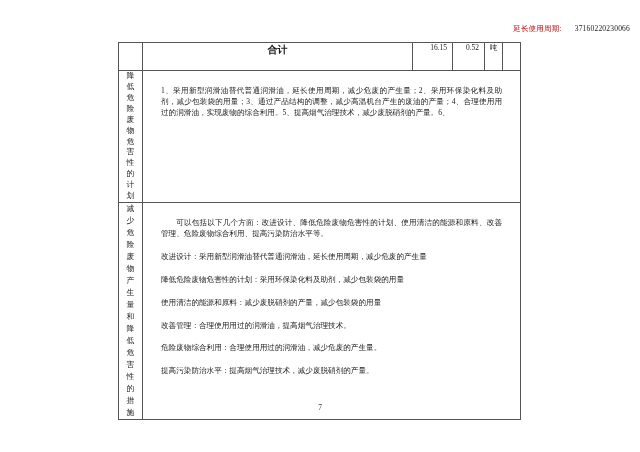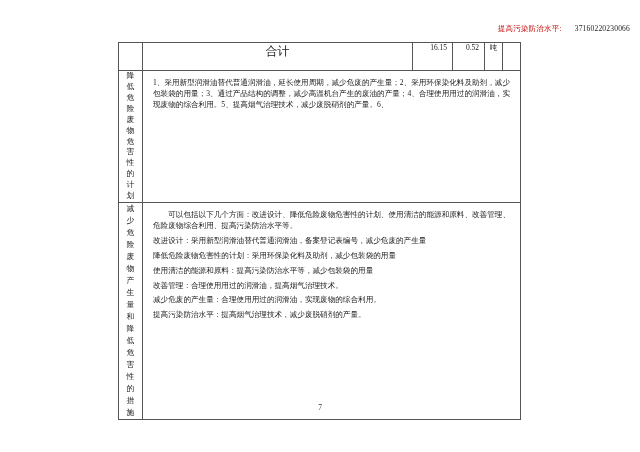--- a/index.html
+++ b/index.html
@@ -33,21 +33,21 @@
     width: 402px;
   }
   table.form td {
     border: 1px solid #555555;
     padding: 0;
     vertical-align: top;
     overflow: hidden;
   }
 
   .row-summary td { height: 28px; vertical-align: middle; }
-  .cell-total { text-align: center; font-size: 12px; }
+  .cell-total { text-align: center; font-size: 10px; font-weight: bold; }
   .cell-num   { text-align: right; padding-right: 5px !important; font-size: 7.5px; }
   .cell-unit  { text-align: center; font-size: 7.5px; }
 
   
   .side-cell { vertical-align: middle !important; }
   .vtext {
     width: 1em;
     margin: 0 auto;
     font-size: 7.8px;
     text-align: center;
@@ -59,38 +59,38 @@
 
   .row-plan  td { height: 132px; }
   .row-steps td { height: 182px; }
 
   .content-cell {
     padding: 3px 6px 0 6px !important;
     font-size: 7.6px;
     line-height: 10.9px;
     text-align: justify;
   }
-  .content-cell p { margin: 4px; }
+  .content-cell p { margin: 12px; }
   .content-cell p.indent { text-indent: 2em; }
 
   
   .page-number {
     position: absolute;
     left: 0; right: 0;
     top: 403px;
     text-align: center;
     font-size: 7.5px;
     color: #333333;
   }
 </style>
 </head>
 <body>
 
 <div class="doc-number">
-  <span class="lbl">提高污染防治水平:</span><span class="num">37160220230066</span>
+  <span class="lbl">延长使用周期:</span><span class="num">37160220230066</span>
 </div>
 
 <table class="form">
   <colgroup>
     <col style="width:24px">
     <col style="width:270px">
     <col style="width:40px">
     <col style="width:32px">
     <col style="width:18px">
     <col style="width:18px">
@@ -114,24 +114,24 @@
       <p>1、采用新型润滑油替代普通润滑油，延长使用周期，减少危废的产生量；2、采用环保染化料及助剂，减少包装袋的用量；3、通过产品结构的调整，减少高温机台产生的废油的产量；4、合理使用用过的润滑油，实现废物的综合利用。5、提高烟气治理技术，减少废脱硝剂的产量。6、</p>
     </td>
   </tr>
 
   <tr class="row-steps">
     <td class="side-cell">
       <div class="vtext r3">减少危险废物产生量和降低危害性的措施</div>
     </td>
     <td class="content-cell" colspan="5">
       <p class="indent">可以包括以下几个方面：改进设计、降低危险废物危害性的计划、使用清洁的能源和原料、改善管理、危险废物综合利用、提高污染防治水平等。</p>
-      <p>改进设计：采用新型润滑油替代普通润滑油，备案登记表编号，减少危废的产生量</p>
+      <p>改进设计：采用新型润滑油替代普通润滑油，延长使用周期，减少危废的产生量</p>
       <p>降低危险废物危害性的计划：采用环保染化料及助剂，减少包装袋的用量</p>
-      <p>使用清洁的能源和原料：提高污染防治水平等，减少包装袋的用量</p>
+      <p>使用清洁的能源和原料：减少废脱硝剂的产量，减少包装袋的用量</p>
       <p>改善管理：合理使用用过的润滑油，提高烟气治理技术。</p>
-      <p>减少危废的产生量：合理使用用过的润滑油，实现废物的综合利用。</p>
+      <p>危险废物综合利用：合理使用用过的润滑油，减少危废的产生量。</p>
       <p>提高污染防治水平：提高烟气治理技术，减少废脱硝剂的产量。</p>
     </td>
   </tr>
 </tbody>
   </table>
 
 <div class="page-number">7</div>
 
 </body></html>

